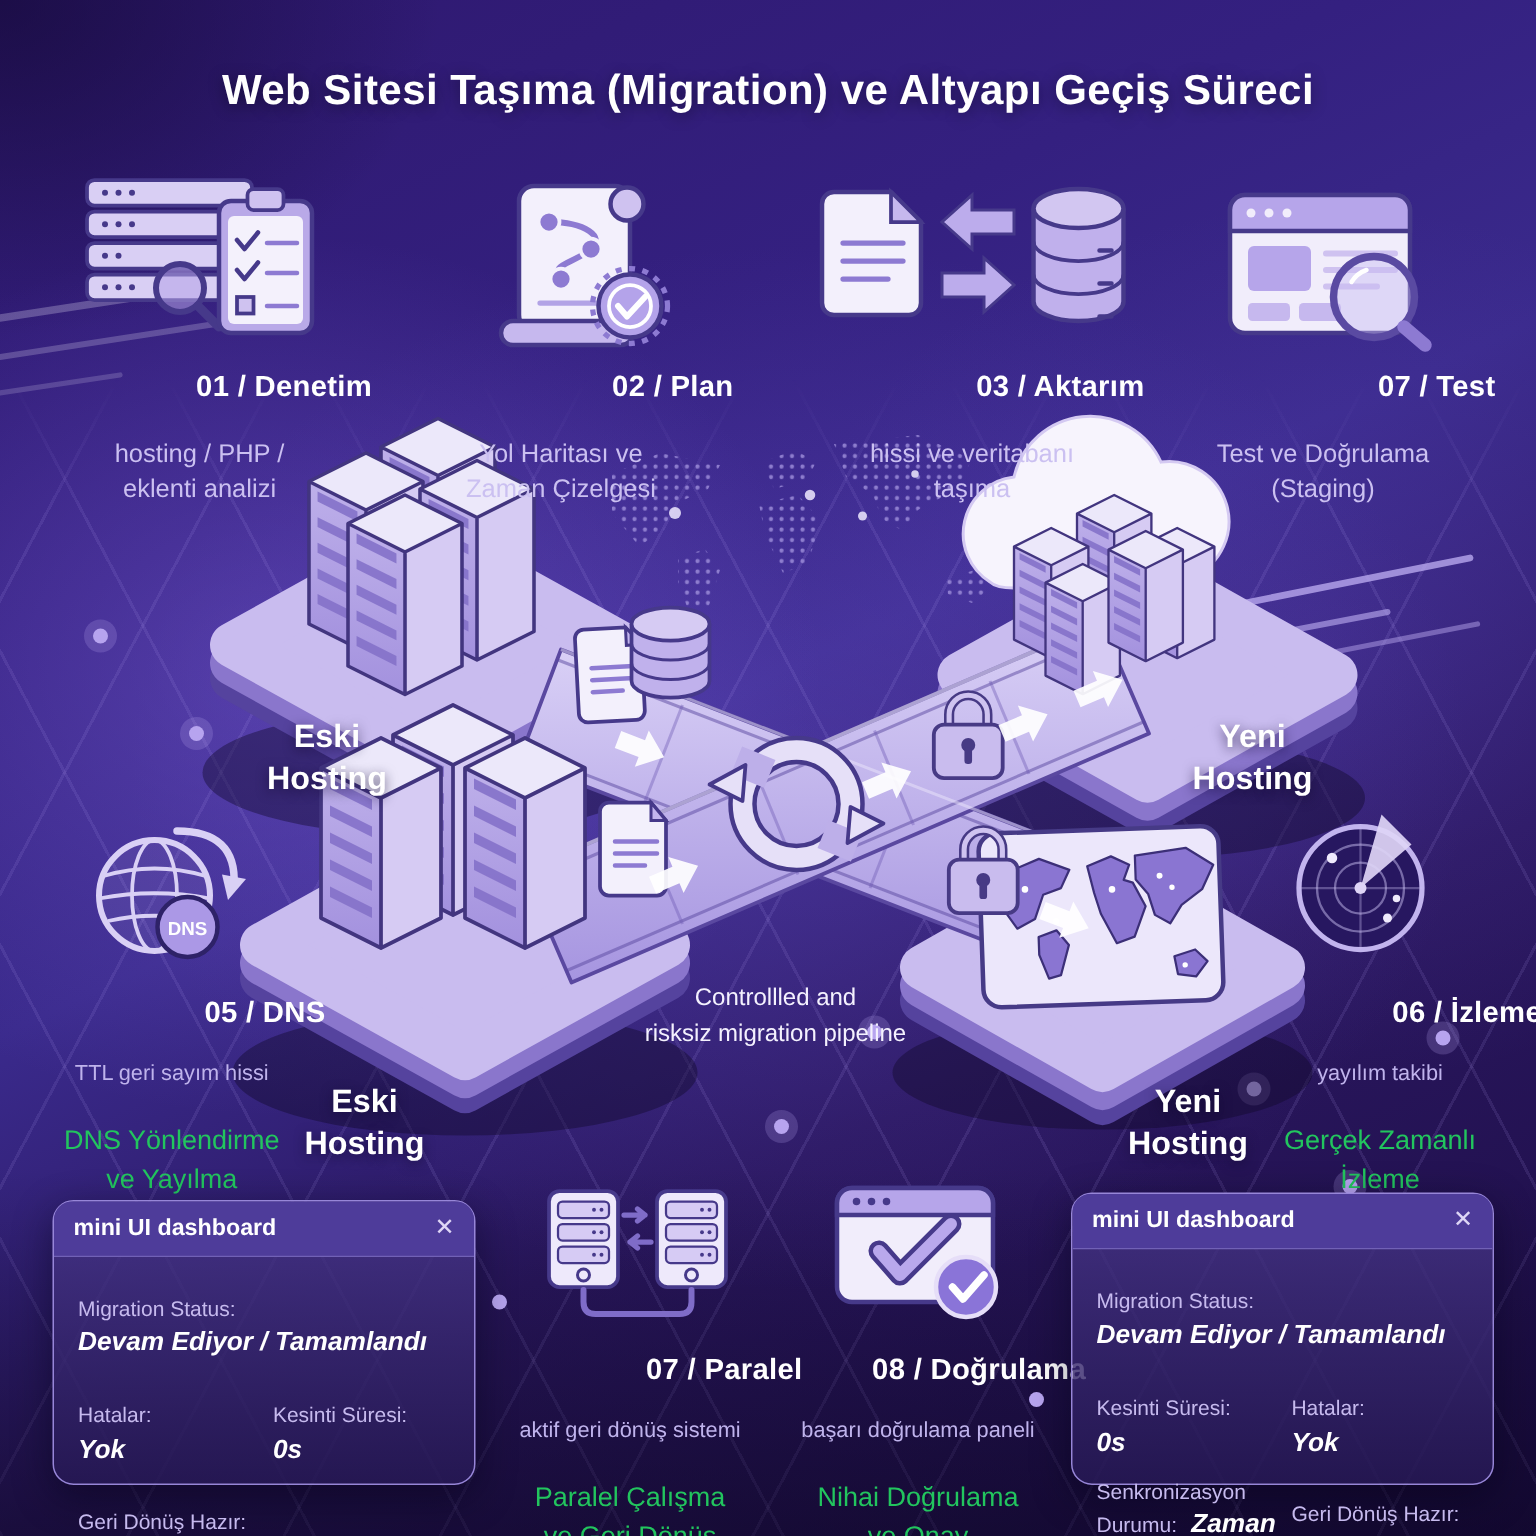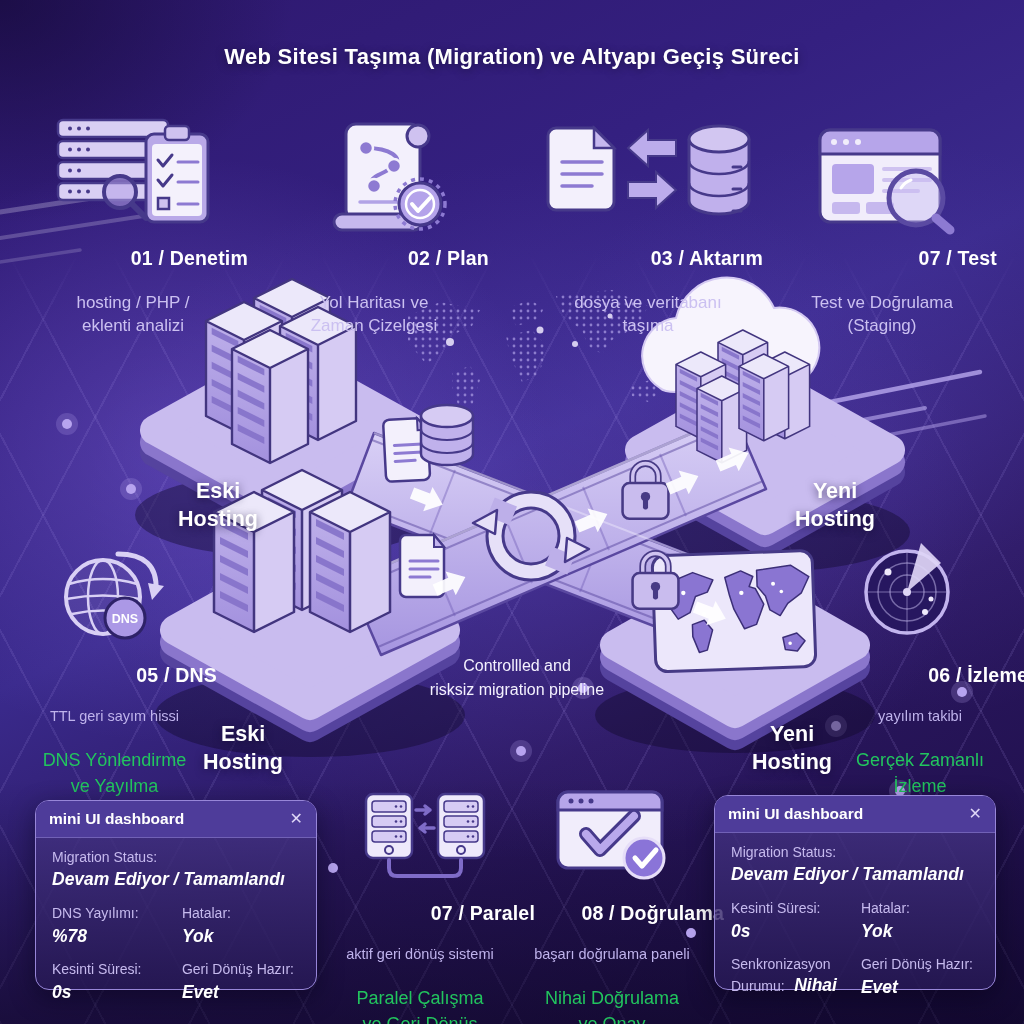--- a/index.html
+++ b/index.html
@@ -12,39 +12,39 @@
     radial-gradient(520px 420px at 86% 42%, rgba(98,72,192,.28), transparent 70%),
     linear-gradient(155deg,#2e186e 0%,#342080 28%,#3a2a8c 46%,#2a175f 68%,#1c0d45 100%);}
   .vig{position:absolute;inset:0;background:linear-gradient(to bottom,transparent 76%,rgba(9,4,26,.5) 100%);}
   .gridlayer{position:absolute;left:0;right:0;top:252px;bottom:0;background:
     repeating-linear-gradient(62deg, rgba(176,156,240,.13) 0 2px, transparent 2px 92px),
     repeating-linear-gradient(-62deg, rgba(176,156,240,.13) 0 2px, transparent 2px 92px);
     -webkit-mask-image:linear-gradient(to bottom,transparent,#000 12%);
     mask-image:linear-gradient(to bottom,transparent,#000 12%);}
   svg.scene{position:absolute;inset:0;z-index:2;}
   .t{position:absolute;text-align:center;white-space:pre-line;color:#fff;z-index:3;}
-  .title{left:0;right:0;top:44px;font-size:22px;font-weight:800;letter-spacing:.3px;
+  .title{left:0;right:0;top:44px;font-size:28px;font-weight:800;letter-spacing:.3px;
     text-shadow:0 2px 10px rgba(0,0,0,.4);}
   .step-label{font-size:19.5px;font-weight:800;letter-spacing:.2px;text-align:right;}
   .step-sub{font-size:17px;color:#cbc0f1;line-height:1.35;margin-top:4px;font-weight:500;}
   .note{font-size:14.5px;color:#bfb3ec;margin-top:3px;}
   .caption{font-size:18px;color:#22c55e;line-height:1.45;margin-top:5px;font-weight:500;}
   .host{font-size:21.5px;font-weight:800;line-height:1.32;text-shadow:0 2px 8px rgba(20,10,50,.65);}
   .pipe-caption{font-size:16px;color:#f4f1fe;line-height:1.5;font-weight:500;margin-top:40px;}
   .panel{position:absolute;width:280px;border-radius:14px;border:1.5px solid #978 6d8;
     border:1.5px solid #9786d8;z-index:5;
     background:linear-gradient(180deg, rgba(73,55,140,.78), rgba(39,25,86,.82));
     box-shadow:0 8px 26px rgba(5,2,20,.45);}
   .panel-head{height:36px;background:#4e3c9a;border-radius:12px 12px 0 0;display:flex;
     align-items:center;justify-content:space-between;padding:0 13px;
     border-bottom:1px solid rgba(180,165,235,.35);}
   .panel-head .ttl{color:#fff;font-weight:700;font-size:15.5px;}
   .panel-head .close{color:#ded6f6;font-size:16px;line-height:1;}
   .panel-body{padding:10px 16px 0;}
-  .fld-label{display:block;color:#c6baee;font-size:14px;line-height:1.35;}
+  .fld-label{display:block;color:#c6baee;font-size:14px;line-height:1.35;margin-top:15px;}
   .fld-value{display:block;color:#fff;font-weight:700;font-size:17.5px;line-height:1.3;margin-top:2px;font-style:italic;}
   .status .fld-value{margin-top:1px;}
   .pgrid{display:grid;grid-template-columns:1.05fr 1fr;row-gap:13px;column-gap:6px;margin-top:13px;}
   .cell-inline .fld-label{display:inline;}
   .cell-inline .fld-value{display:inline;margin-left:5px;}
 </style>
 </head>
 <body>
 
 <div class="canvas">
@@ -403,21 +403,21 @@
     <div class="step-sub">hosting / PHP /
 eklenti analizi</div>
   </div>
   <div class="t" style="left:259px;top:229px;width:230px">
     <div class="step-label">02 / Plan</div>
     <div class="step-sub">Yol Haritası ve
 Zaman Çizelgesi</div>
   </div>
   <div class="t" style="left:533px;top:229px;width:230px">
     <div class="step-label">03 / Aktarım</div>
-    <div class="step-sub">dosya ve veritabanı
+    <div class="step-sub">hissi ve veritabanı
 taşıma</div>
   </div>
   <div class="t" style="left:767px;top:229px;width:230px">
     <div class="step-label">07 / Test</div>
     <div class="step-sub">Test ve Doğrulama
 (Staging)</div>
   </div>
 
   <div class="t host" style="left:118px;top:477px;width:200px">Eski
 Hosting</div>
@@ -459,24 +459,20 @@
     <div class="panel-head">
       <span class="ttl">mini UI dashboard</span>
       <span class="close">✕</span>
     </div>
     <div class="panel-body">
       <div class="status">
         <span class="fld-label">Migration Status:</span>
         <span class="fld-value">Devam Ediyor / Tamamlandı</span>
       </div>
       <div class="pgrid">
-        <div class="cell">
-          <span class="fld-label">DNS Yayılımı:</span>
-          <span class="fld-value">%78</span>
-        </div>
         <div class="cell">
           <span class="fld-label">Hatalar:</span>
           <span class="fld-value">Yok</span>
         </div>
         <div class="cell">
           <span class="fld-label">Kesinti Süresi:</span>
           <span class="fld-value">0s</span>
         </div>
         <div class="cell">
           <span class="fld-label">Geri Dönüş Hazır:</span>
@@ -500,21 +496,21 @@
         <div class="cell">
           <span class="fld-label">Kesinti Süresi:</span>
           <span class="fld-value">0s</span>
         </div>
         <div class="cell">
           <span class="fld-label">Hatalar:</span>
           <span class="fld-value">Yok</span>
         </div>
         <div class="cell cell-inline">
           <span class="fld-label">Senkronizasyon Durumu:</span>
-          <span class="fld-value">Nihai</span>
+          <span class="fld-value">Zaman</span>
         </div>
         <div class="cell">
           <span class="fld-label">Geri Dönüş Hazır:</span>
           <span class="fld-value">Evet</span>
         </div>
       </div>
     </div>
   </div>
 </div>
 

